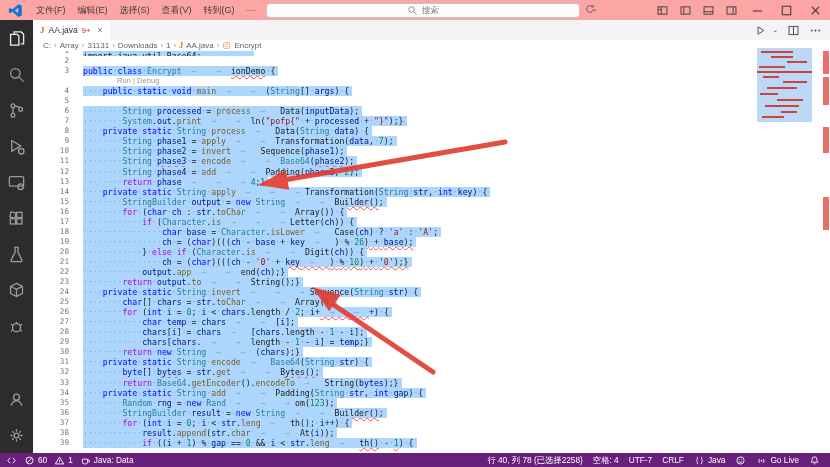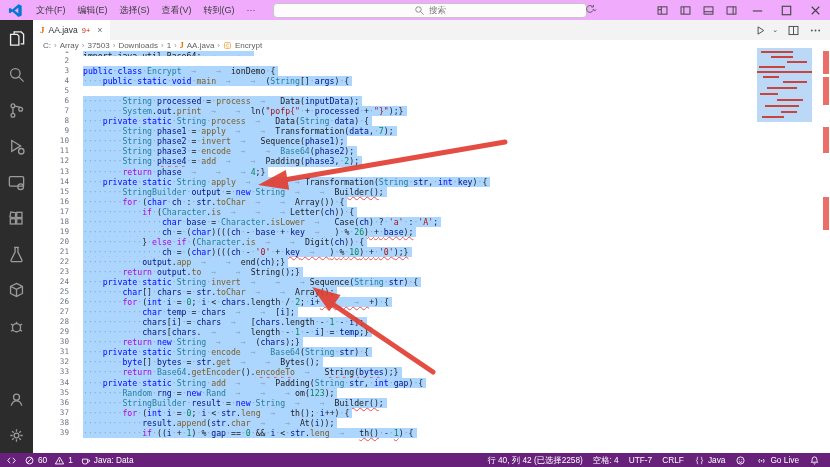--- a/index.html
+++ b/index.html
@@ -3,29 +3,29 @@
 <meta charset="utf-8">
 <style>
   html,body{margin:0;padding:0;}
   body{width:830px;height:467px;position:relative;overflow:hidden;background:#ffffff;
        font-family:"Liberation Sans",sans-serif;-webkit-font-smoothing:antialiased;}
   svg{display:block;}
   .ic{display:inline-flex;align-items:center;justify-content:center;}
   .ic svg{fill:none;stroke:currentColor;stroke-width:1.2;}
 
   
-  .titlebar{position:absolute;top:0;left:0;right:0;height:20px;background:#f0abfc;
+  .titlebar{position:absolute;top:0;left:0;right:0;height:20px;background:#fca5a5;
             display:flex;align-items:center;font-size:9px;color:#3c3c3c;z-index:30;}
   .vslogo{width:15px;height:15px;margin:0 7px 0 8px;}
   .menu-item{padding:0 6px;line-height:20px;cursor:default;}
   .nav-arrows{display:flex;gap:8px;margin-left:14px;color:#555;}
   .nav-arrows .ic{width:14px;height:14px;}
   .searchbox{position:absolute;left:266px;top:3px;width:312px;height:13px;background:#fcfcfc;
              border:1px solid #c5c5c5;border-radius:4px;display:flex;align-items:center;
-             justify-content:center;gap:4px;color:#7a7a7a;font-size:8.5px;margin-left:7px;}
+             justify-content:center;gap:4px;color:#7a7a7a;font-size:8.5px;}
   .searchbox .ic{width:11px;height:11px;}
   .tb-right{position:absolute;right:0;top:0;height:20px;display:flex;align-items:center;color:#444;}
   .tb-right .ic{width:13px;height:13px;margin:0 5px;}
   .tb-right .winctl{width:15px;height:15px;margin:0 7px;}
   .iterate{position:absolute;left:584px;top:3px;display:flex;align-items:center;color:#555;}
   .iterate .ic{width:12px;height:12px;}
 
   
   .activitybar{position:absolute;left:0;top:20px;width:33px;bottom:14px;background:#2c2c2c;z-index:20;
                display:flex;flex-direction:column;align-items:center;}
@@ -271,21 +271,21 @@
         </svg>
       </span>
   </div>
 </div>
 
 <div class="breadcrumb" id="breadcrumb">
     <span>C:</span>
     <span class="bc-sep">›</span>
     <span>Array</span>
     <span class="bc-sep">›</span>
-    <span>37503</span>
+    <span>31131</span>
     <span class="bc-sep">›</span>
     <span>Downloads</span>
     <span class="bc-sep">›</span>
     <span>1</span>
     <span class="bc-sep">›</span>
     <span class="bc-jicon">J</span>
     <span>AA.java</span>
     <span class="bc-sep">›</span>
     <span class="bc-cicon ic">
       <svg viewBox="0 0 16 16">
@@ -294,20 +294,21 @@
       </svg>
     </span>
     <span>Encrypt</span>
   </div>
 
 <div class="editor">
   <div id="code">
       <div class="crow partial"><span class="lnum">1</span><span class="sel"><span class="p e">import</span><span class="g e">·</span><span class="p e">java.util.Base64;</span><span class="g e">  →    →  </span></span></div>
       <div class="crow"><span class="lnum">2</span></div>
       <div class="crow"><span class="lnum">3</span><span class="sel"><span class="k">public</span><span class="g">·</span><span class="k">class</span><span class="g">·</span><span class="t">Encrypt</span><span class="g">  →    →  </span><span class="p e">ionDemo</span><span class="g">·</span><span class="p">{</span></span></div>
+      <div class="crow"><span class="lnum"></span><span class="lens">Run | Debug</span></div>
       <div class="crow"><span class="lnum">4</span><span class="sel"><span class="g">····</span><span class="k">public</span><span class="g">·</span><span class="k">static</span><span class="g">·</span><span class="k">void</span><span class="g">·</span><span class="f">main</span><span class="g">  →    →  </span><span class="p">(</span><span class="t">String</span><span class="p">[]</span><span class="g">·</span><span class="v">args</span><span class="p">)</span><span class="g">·</span><span class="p">{</span></span></div>
       <div class="crow"><span class="lnum">5</span></div>
       <div class="crow"><span class="lnum">6</span><span class="sel"><span class="g">········</span><span class="t">String</span><span class="g">·</span><span class="v e">processed</span><span class="g">·</span><span class="p">=</span><span class="g">·</span><span class="f">process</span><span class="g">  →   </span><span class="p">Data(</span><span class="v e">inputData</span><span class="p">);</span></span></div>
       <div class="crow"><span class="lnum">7</span><span class="sel"><span class="g">········</span><span class="t">System</span><span class="p">.</span><span class="v">out</span><span class="p">.</span><span class="f e">print</span><span class="g">  →    →  </span><span class="p">ln(</span><span class="s">"pofp{"</span><span class="g">·</span><span class="p">+</span><span class="g">·</span><span class="v">processed</span><span class="g">·</span><span class="p">+</span><span class="g">·</span><span class="s">"}"</span><span class="p">);}</span></span></div>
       <div class="crow"><span class="lnum">8</span><span class="sel"><span class="g">····</span><span class="k">private</span><span class="g">·</span><span class="k">static</span><span class="g">·</span><span class="t">String</span><span class="g">·</span><span class="f e">process</span><span class="g">  →   </span><span class="p">Data(</span><span class="t">String</span><span class="g">·</span><span class="v">data</span><span class="p">)</span><span class="g">·</span><span class="p">{</span></span></div>
       <div class="crow"><span class="lnum">9</span><span class="sel"><span class="g">········</span><span class="t">String</span><span class="g">·</span><span class="v e">phase1</span><span class="g">·</span><span class="p">=</span><span class="g">·</span><span class="f">apply</span><span class="g">  →    →  </span><span class="p">Transformation(</span><span class="v">data</span><span class="p">,</span><span class="g">·</span><span class="n">7</span><span class="p">);</span></span></div>
       <div class="crow"><span class="lnum">10</span><span class="sel"><span class="g">········</span><span class="t">String</span><span class="g">·</span><span class="v e">phase2</span><span class="g">·</span><span class="p">=</span><span class="g">·</span><span class="f">invert</span><span class="g">  →   </span><span class="p">Sequence(</span><span class="v e">phase1</span><span class="p">);</span></span></div>
       <div class="crow"><span class="lnum">11</span><span class="sel"><span class="g">········</span><span class="t">String</span><span class="g">·</span><span class="v e">phase3</span><span class="g">·</span><span class="p">=</span><span class="g">·</span><span class="f">encode</span><span class="g">  →    →  </span><span class="t">Base64</span><span class="p">(</span><span class="v e">phase2</span><span class="p">);</span></span></div>
       <div class="crow"><span class="lnum">12</span><span class="sel"><span class="g">········</span><span class="t">String</span><span class="g">·</span><span class="v e">phase4</span><span class="g">·</span><span class="p">=</span><span class="g">·</span><span class="f">add</span><span class="g">  →    →  </span><span class="p">Padding(</span><span class="v">phase3</span><span class="p">,</span><span class="g">·</span><span class="n">2</span><span class="p">);</span></span></div>
       <div class="crow"><span class="lnum">13</span><span class="sel"><span class="g">········</span><span class="c">return</span><span class="g">·</span><span class="v">phase</span><span class="g">  →    →    → </span><span class="n">4</span><span class="p">;}</span></span></div>
@@ -405,21 +406,21 @@
           <svg viewBox="0 0 16 16">
             <path d="M3.5 6h7.5v4a3 3 0 0 1-3 3H6.5a3 3 0 0 1-3-3z"></path>
             <path d="M11 7h1.3a1.6 1.6 0 0 1 0 3.2H11"></path>
           </svg>
         </span>
         <span>Java: Data</span>
       </div>
     </div>
   <div class="sb-right" id="status-right">
       <div class="sb-item">
-        <span>行 40, 列 42 (已选择2258)</span>
+        <span>行 40, 列 78 (已选择2258)</span>
       </div>
       <div class="sb-item">
         <span>空格: 4</span>
       </div>
       <div class="sb-item">
         <span>UTF-7</span>
       </div>
       <div class="sb-item">
         <span>CRLF</span>
       </div>

